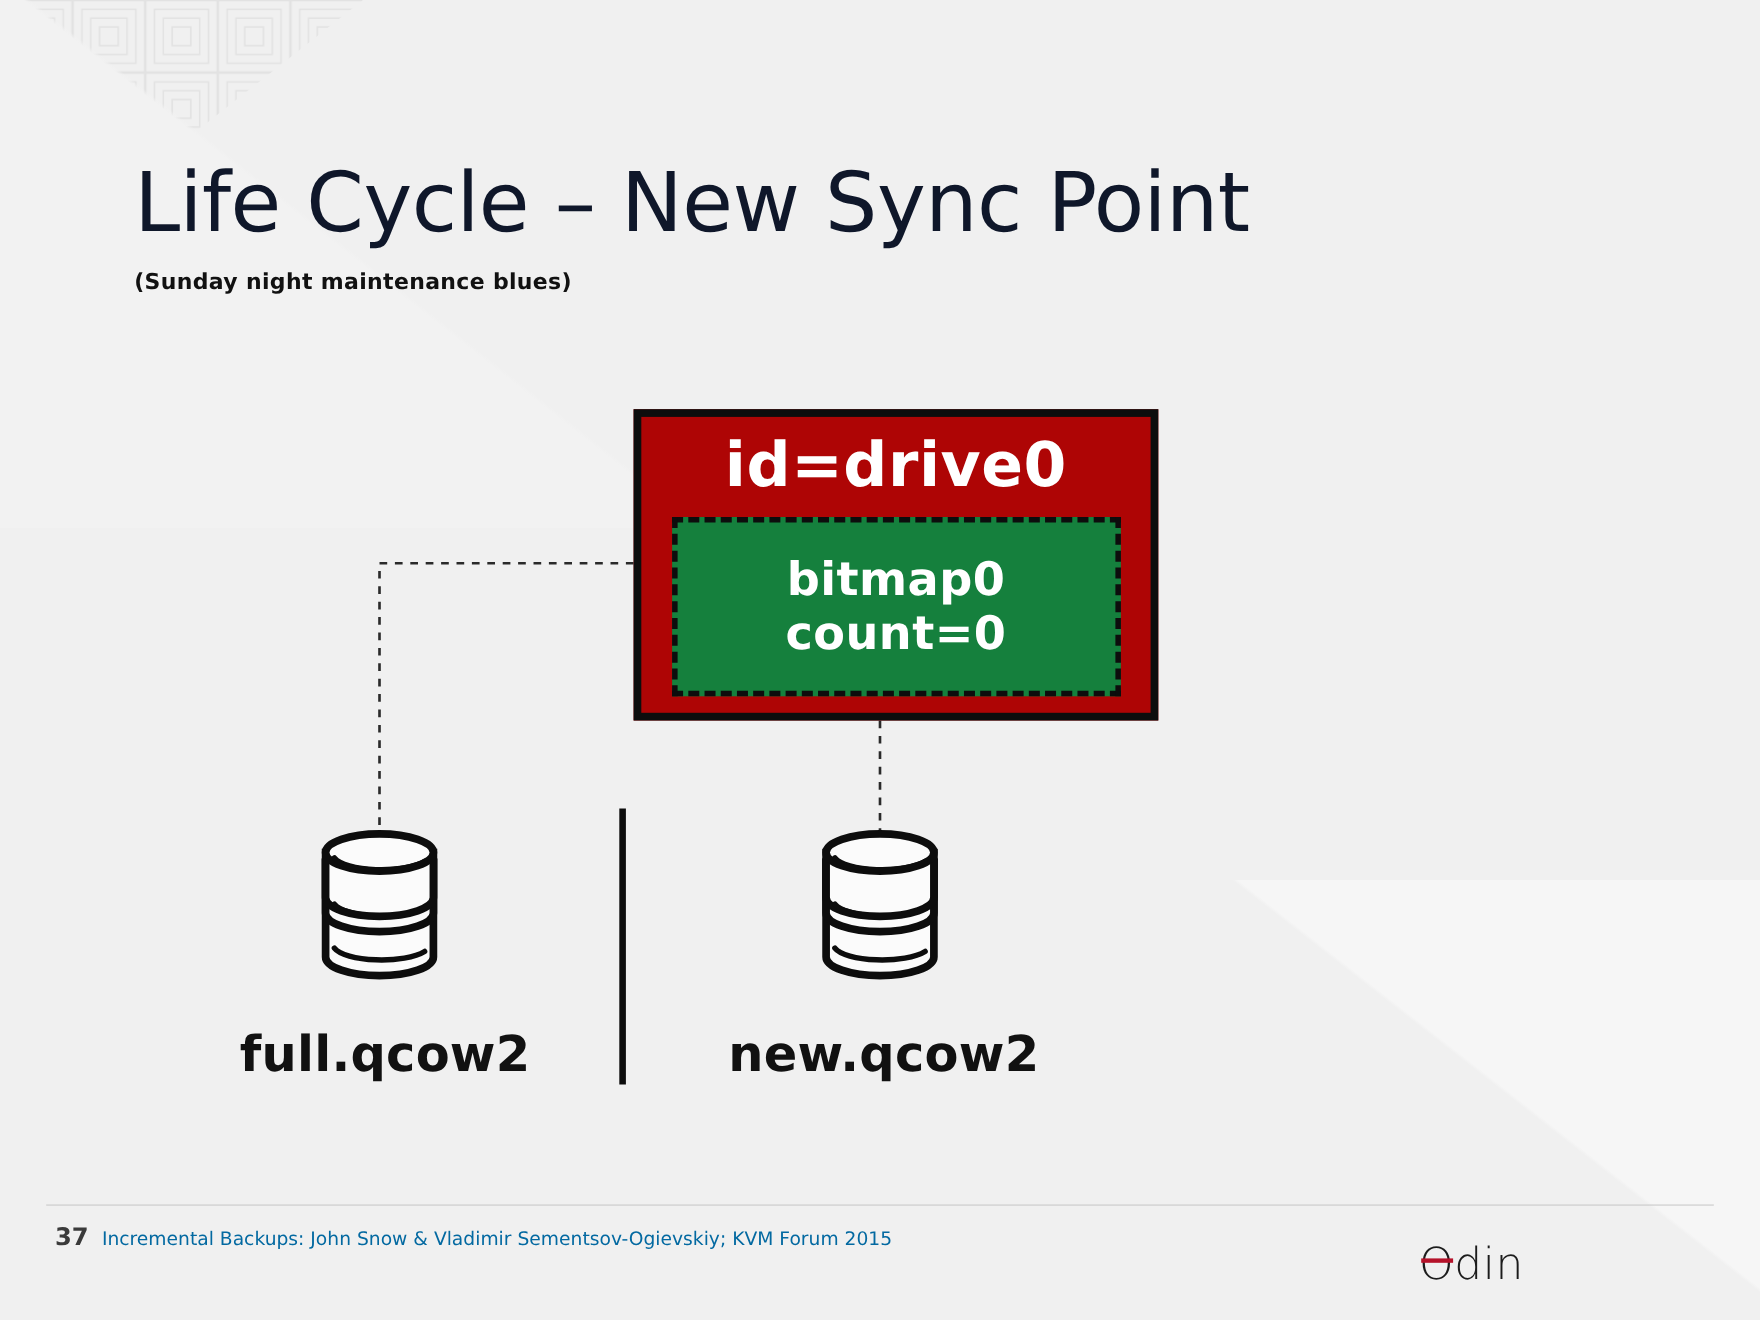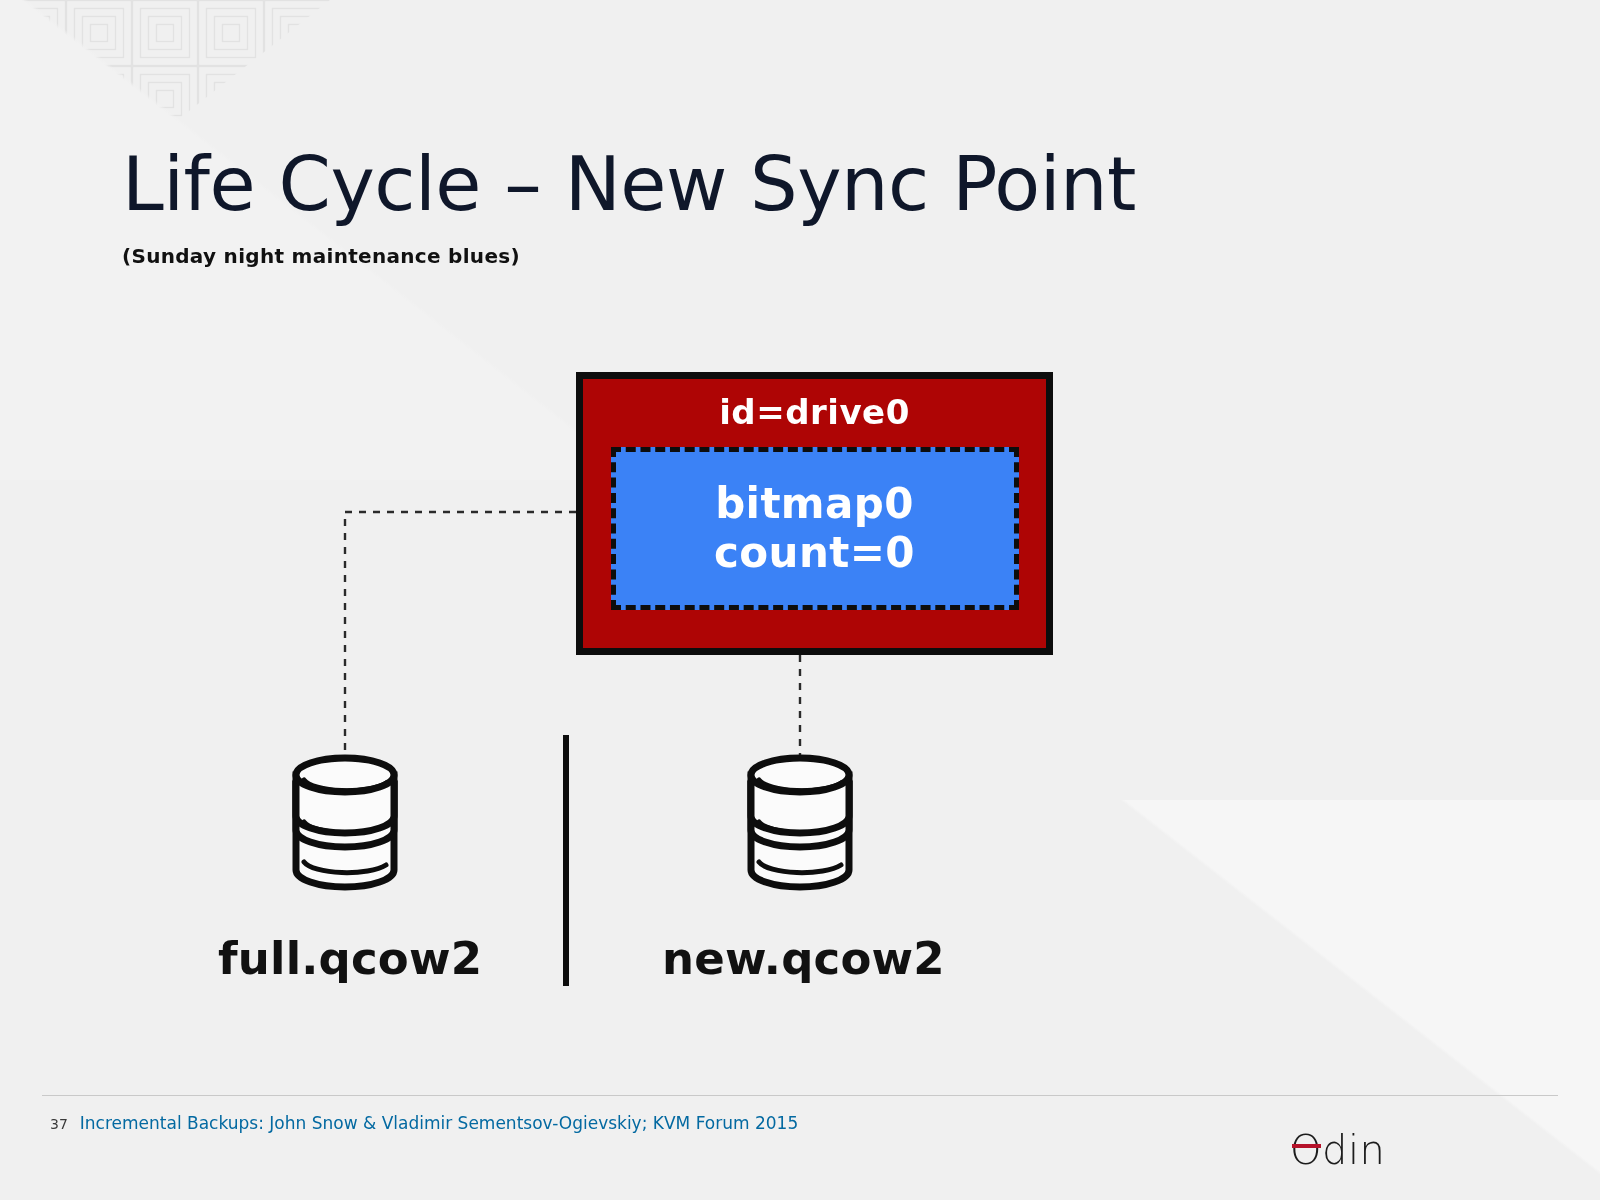--- a/index.html
+++ b/index.html
@@ -82,30 +82,30 @@
     width:477px; height:283px;
     background:#ae0505;
     border:7px solid #0d0d0d;
     display:flex;
     flex-direction:column;
     align-items:center;
     padding-top:16px;
   }
   .drive-id {
     font-family:"DejaVu Sans", sans-serif;
-    font-size:34px;
+    font-size:56px;
     font-weight:700;
     color:#ffffff;
     letter-spacing:0.5px;
     line-height:1.05;
   }
   .bitmap-box {
     margin-top:16px;
     width:408px; height:163px;
-    background:#3b82f6;
+    background:#15803d;
     border:5px dashed #0d0d0d;
     display:flex;
     flex-direction:column;
     align-items:center;
     justify-content:center;
   }
   .bitmap-line {
     font-family:"DejaVu Sans", sans-serif;
     font-size:42px;
     font-weight:700;
@@ -137,22 +137,22 @@
   }
   .footer-text {
     position:absolute;
     left:50px; top:1113px;
     display:flex;
     align-items:baseline;
     gap:12px;
   }
   .footer-num {
     font-family:"DejaVu Sans", sans-serif;
-    font-size:14px;
-    font-weight:400;
+    font-size:22px;
+    font-weight:700;
     color:#3a3a3a;
     text-align:right;
   }
   .footer-caption {
     font-family:"DejaVu Sans", sans-serif;
     font-size:17px;
     font-weight:400;
     color:#0369a1;
     white-space:nowrap;
   }

